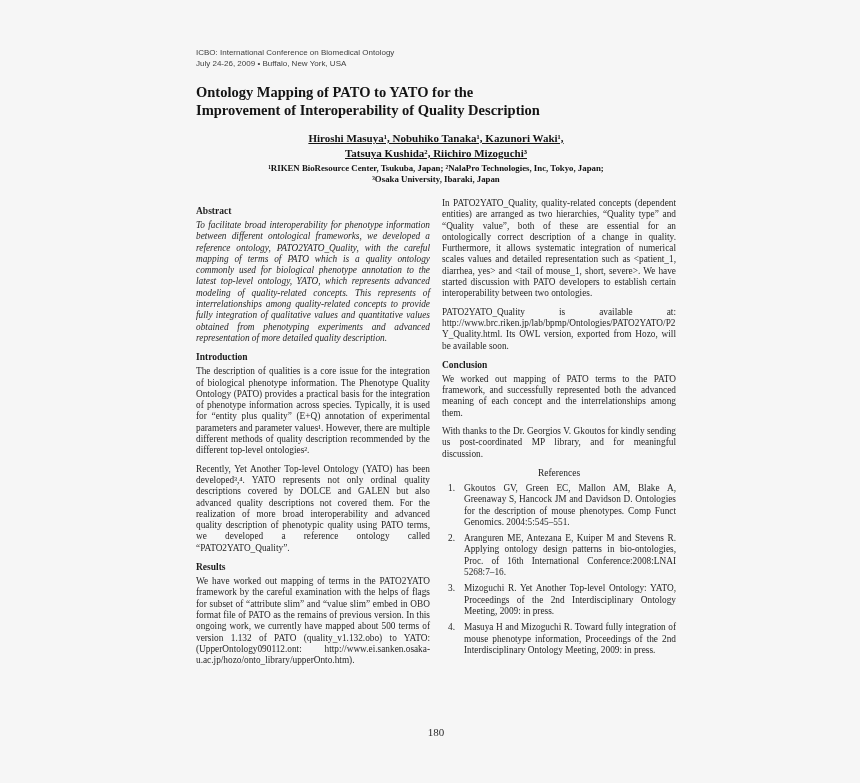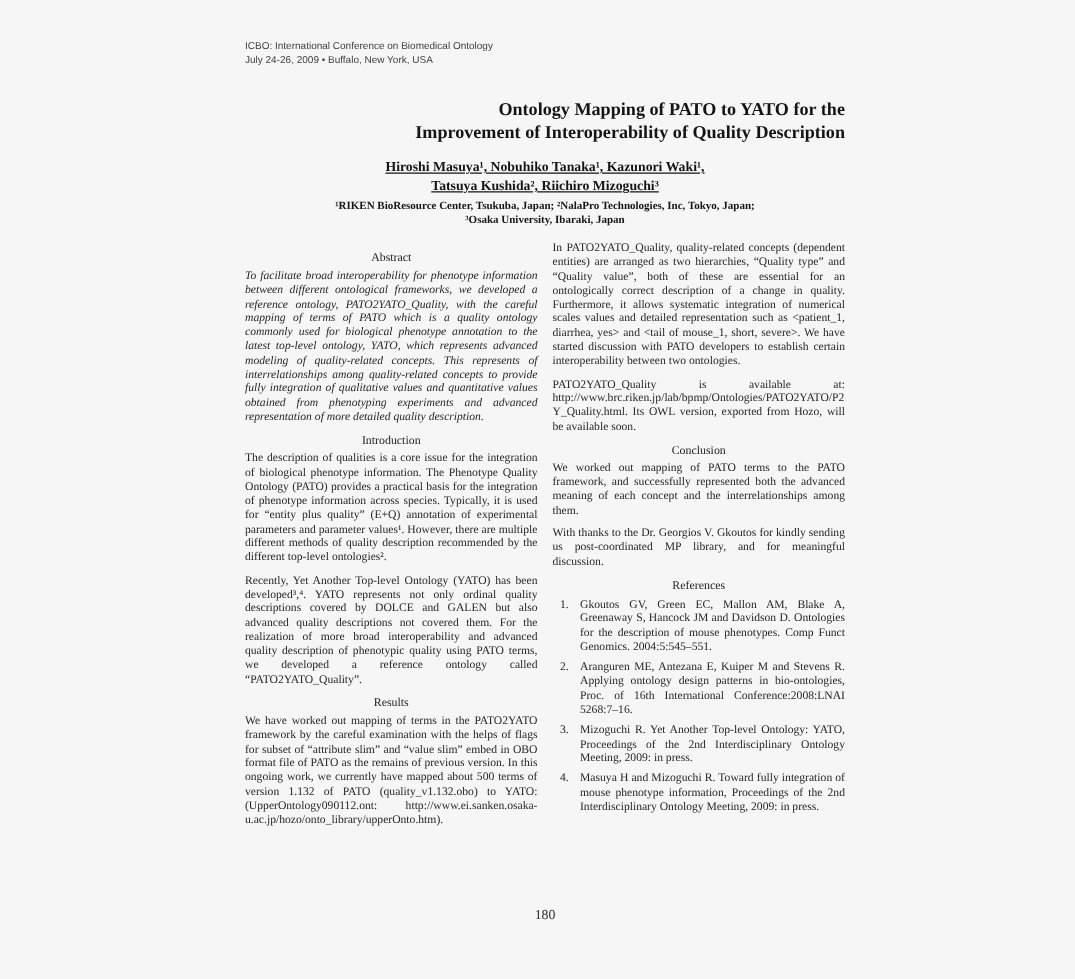--- a/index.html
+++ b/index.html
@@ -5,43 +5,43 @@
   html, body { margin: 0; padding: 0; background: #f6f6f6; }
   .canvas {
     position: relative;
     width: 860px;
     height: 783px;
     background: #f6f6f6;
     font-family: "Liberation Serif", serif;
     color: #262626;
     overflow: hidden;
   }
-  .content { position: absolute; left: 196px; top: 32px; width: 480px; }
+  .content { position: absolute; left: 196px; top: 48px; width: 480px; }
 
   .hdr {
     font-family: "Liberation Sans", sans-serif;
     font-size: 8px;
     line-height: 10.5px;
     color: #404040;
     text-align: left;
   }
 
-  .title-block { text-align: right; margin-top: 26px; color: #141414; }
+  .title-block { text-align: left; margin-top: 14px; color: #141414; }
   .title-line { font-weight: bold; font-size: 14.5px; line-height: 18px; }
 
   .authors-block { text-align: center; margin-top: 12px; color: #141414; }
   .authors-line { font-weight: bold; font-size: 11px; line-height: 15px; text-decoration: underline; }
 
   .affil-block { text-align: center; margin-top: 2px; color: #141414; }
   .affil-line { font-weight: bold; font-size: 8.8px; line-height: 11px; }
 
   .cols { display: flex; gap: 12px; margin-top: 13px; }
   .col { width: 234px; font-size: 9.3px; line-height: 11.3px; }
 
-  .sec-head { font-weight: normal; font-size: 9.5px; line-height: 12px; margin: 7px 0 3px 0; color: #1c1c1c; text-align: center; }
+  .sec-head { font-weight: bold; font-size: 9.5px; line-height: 12px; margin: 7px 0 3px 0; color: #1c1c1c; }
   .col .para { margin: 0 0 7px 0; text-align: justify; word-break: break-word; }
   .abstract-text { font-style: italic; }
 
   .ref-head { font-weight: normal; font-size: 9.5px; line-height: 12px; margin: 7px 0 4px 0; text-align: center; color: #1c1c1c; }
   .ref-item { display: flex; margin: 0 0 5px 0; }
   .ref-num { flex: none; width: 16px; padding-left: 6px; }
   .ref-text { flex: 1; text-align: justify; word-break: break-word; }
 
   .footer {
     position: absolute; left: 196px; top: 726px; width: 480px;

